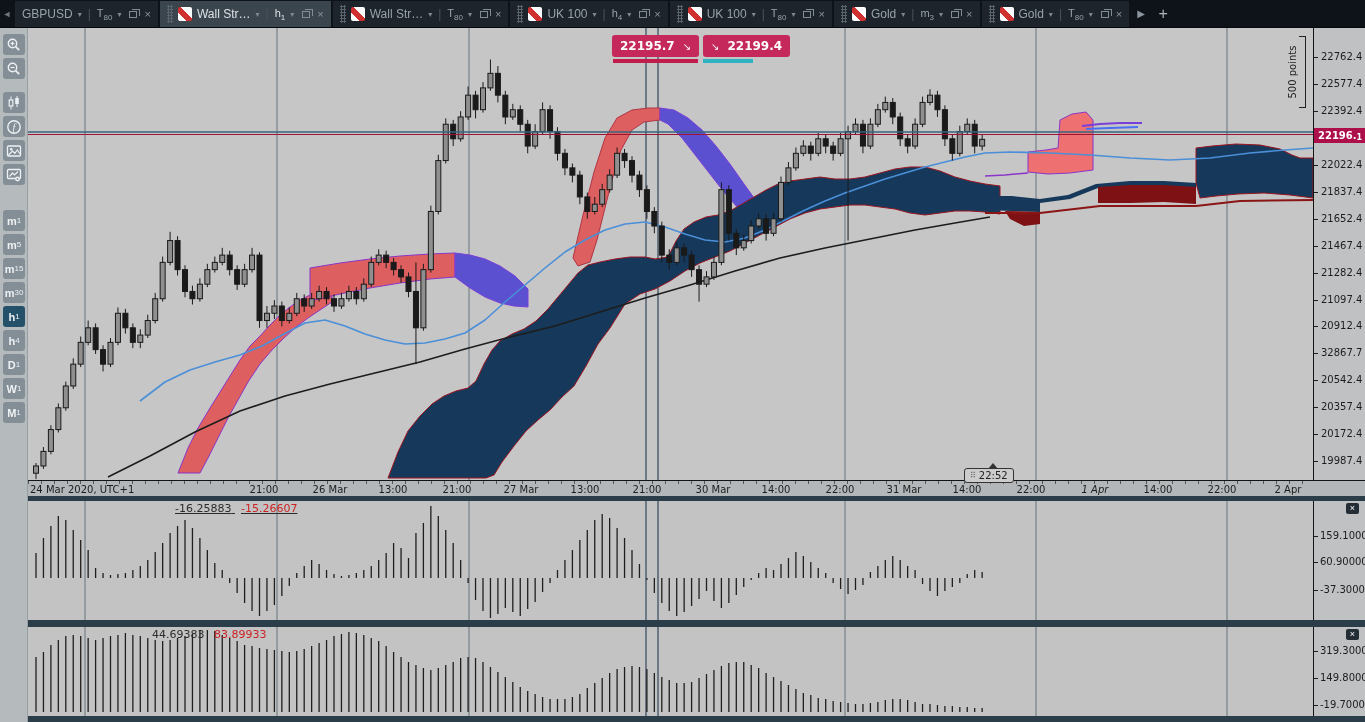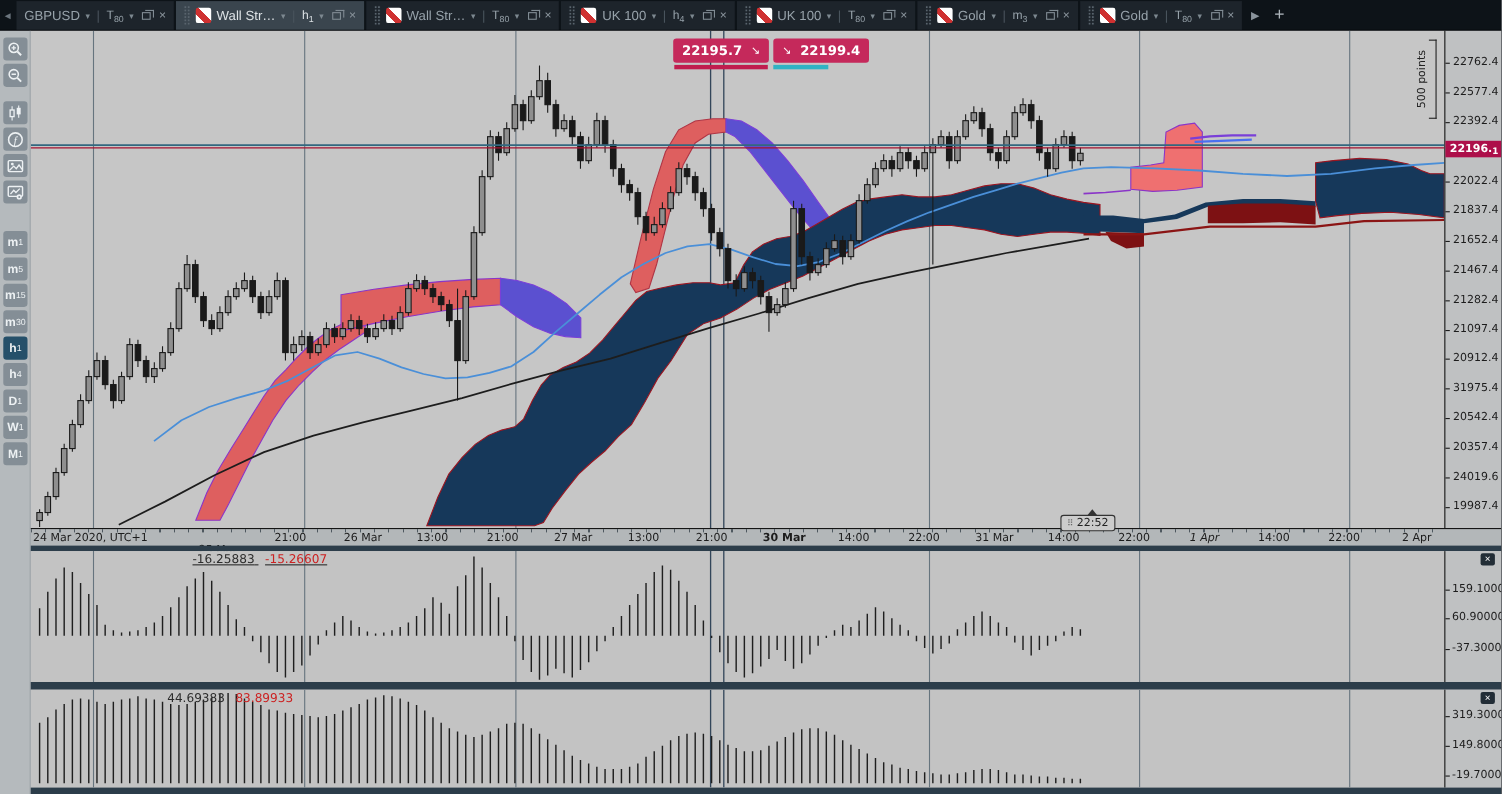--- a/index.html
+++ b/index.html
@@ -597,47 +597,47 @@
       <div class="pal" style="top: 185px;">21652.4</div>
       <div class="ptick" style="top: 191px;"></div>
       <div class="pal" style="top: 212px;">21467.4</div>
       <div class="ptick" style="top: 218px;"></div>
       <div class="pal" style="top: 239px;">21282.4</div>
       <div class="ptick" style="top: 245px;"></div>
       <div class="pal" style="top: 266px;">21097.4</div>
       <div class="ptick" style="top: 272px;"></div>
       <div class="pal" style="top: 292px;">20912.4</div>
       <div class="ptick" style="top: 298px;"></div>
-      <div class="pal" style="top: 319px;">31975.4</div>
+      <div class="pal" style="top: 319px;">32867.7</div>
       <div class="ptick" style="top: 325px;"></div>
       <div class="pal" style="top: 346px;">20542.4</div>
       <div class="ptick" style="top: 352px;"></div>
       <div class="pal" style="top: 373px;">20357.4</div>
       <div class="ptick" style="top: 379px;"></div>
-      <div class="pal" style="top: 400px;">24019.6</div>
+      <div class="pal" style="top: 400px;">20172.4</div>
       <div class="ptick" style="top: 406px;"></div>
       <div class="pal" style="top: 427px;">19987.4</div>
       <div class="ptick" style="top: 433px;"></div>
     </div>
   <div id="price-box">
     <span>22196.</span>
     <span class="sub">1</span>
   </div>
 
   <div id="time-axis">
       <div class="tal left" style="left: 2px;">24 Mar 2020, UTC+1</div>
       <div class="tal" style="left: 170px; margin-top: 11px;">25 Mar</div>
       <div class="tal" style="left: 236px;">21:00</div>
       <div class="tal" style="left: 302px;">26 Mar</div>
       <div class="tal" style="left: 365px;">13:00</div>
       <div class="tal" style="left: 429px;">21:00</div>
       <div class="tal" style="left: 493px;">27 Mar</div>
       <div class="tal" style="left: 557px;">13:00</div>
       <div class="tal" style="left: 619px;">21:00</div>
-      <div class="tal" style="left: 685px; font-weight: bold;">30 Mar</div>
+      <div class="tal" style="left: 685px;">30 Mar</div>
       <div class="tal" style="left: 748px;">14:00</div>
       <div class="tal" style="left: 812px;">22:00</div>
       <div class="tal" style="left: 876px;">31 Mar</div>
       <div class="tal" style="left: 939px;">14:00</div>
       <div class="tal" style="left: 1003px;">22:00</div>
       <div class="tal" style="left: 1067px; font-style: italic;">1 Apr</div>
       <div class="tal" style="left: 1130px;">14:00</div>
       <div class="tal" style="left: 1194px;">22:00</div>
       <div class="tal" style="left: 1260px;">2 Apr</div>
     </div>

